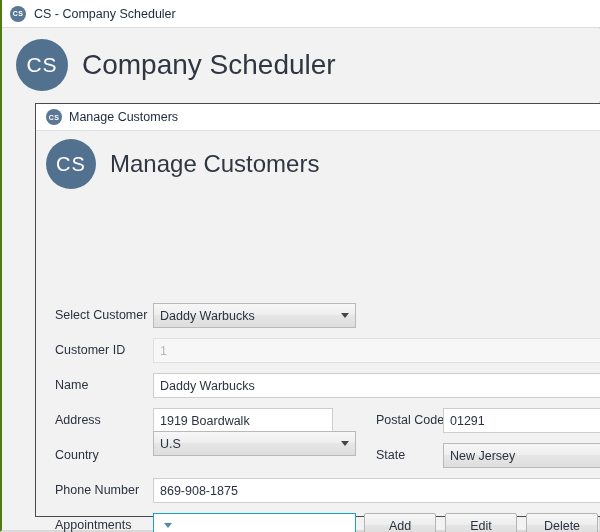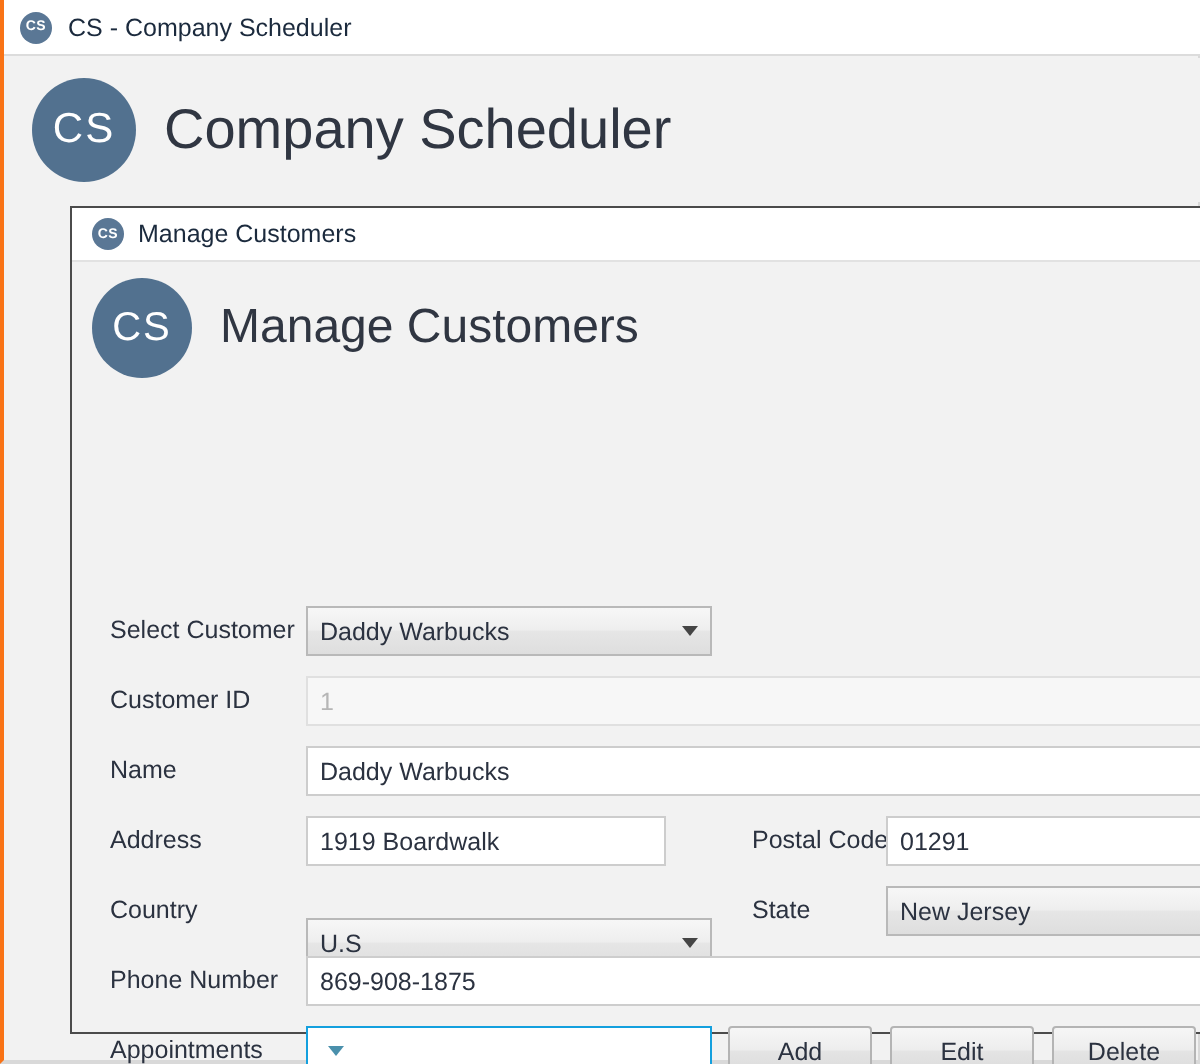--- a/index.html
+++ b/index.html
@@ -16,21 +16,21 @@
     -webkit-font-smoothing: antialiased;
   }
 
   
   .app-window {
     position: absolute;
     left: 0; top: 0;
     width: 600px;
     height: 532px;
     box-sizing: border-box;
-    border-left: 2px solid #f97316;
+    border-left: 2px solid #4d7c0f;
     border-right: 1px solid #d9d9d9;
     border-bottom: 2px solid #d9d9d9;
     background: #f2f2f2;
   }
 
   
   .app-titlebar {
     position: absolute;
     left: 0; top: 0;
     width: 600px;
@@ -270,21 +270,21 @@
       <div class="label lbl-col1" style="top:181px;">Name</div>
       <input class="tfield" style="left: 117px; top: 176px; width: 466px;" value="Daddy Warbucks">
 
       <div class="label lbl-col1" style="top:216px;">Address</div>
       <input class="tfield" style="left: 117px; top: 211px; width: 180px;" value="1919 Boardwalk">
 
       <div class="label lbl-col2" style="top:216px;">Postal Code</div>
       <input class="tfield" style="left: 407px; top: 211px; width: 176px;" value="01291">
 
       <div class="label lbl-col1" style="top:251px;">Country</div>
-      <div class="combo" style="left:117px; top:262px; width:203px;">
+      <div class="combo" style="left:117px; top:234px; width:203px;">
         <span class="ctext">U.S</span>
         <span class="carrow"></span>
       </div>
 
       <div class="label lbl-col2" style="top:251px;">State</div>
       <div class="combo" style="left:407px; top:246px; width:176px;">
         <span class="ctext">New Jersey</span>
 
       </div>
 

